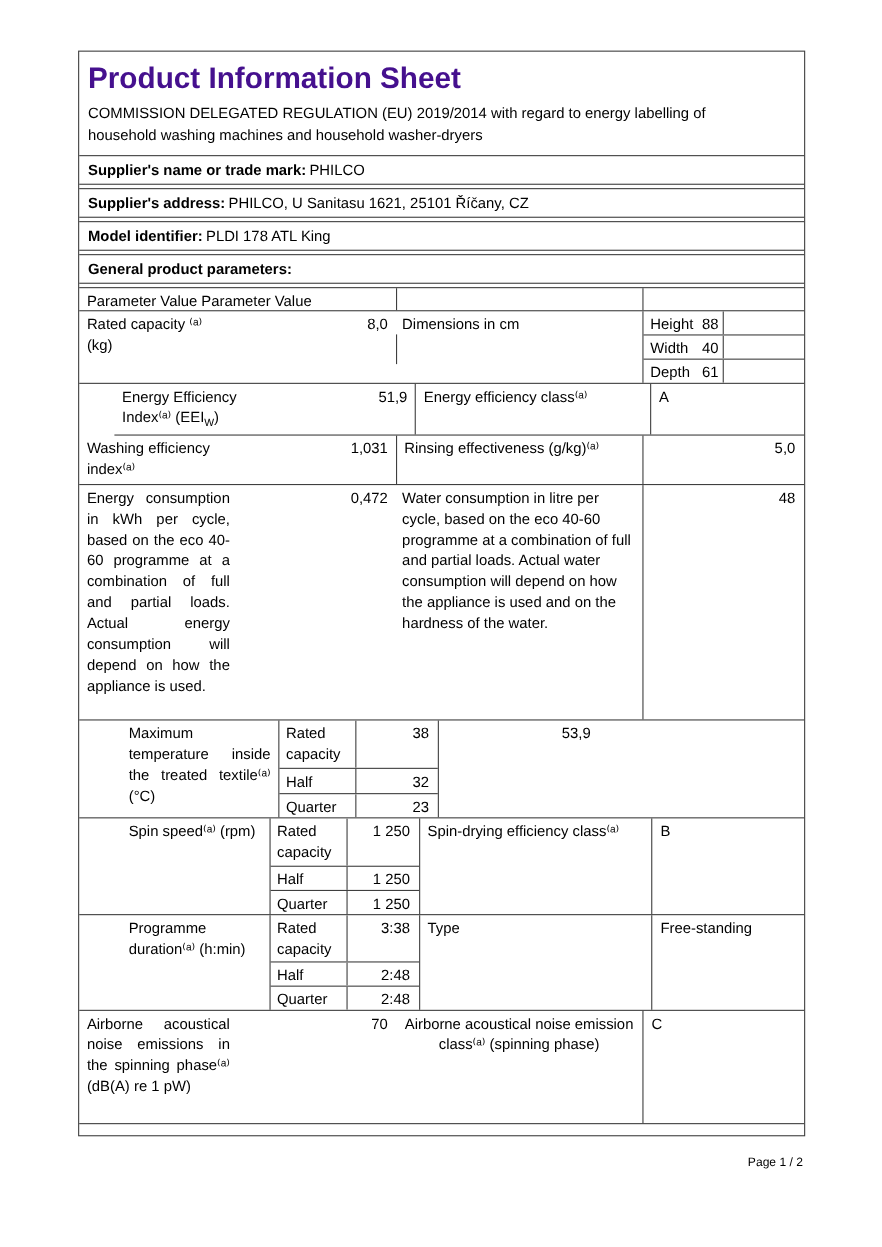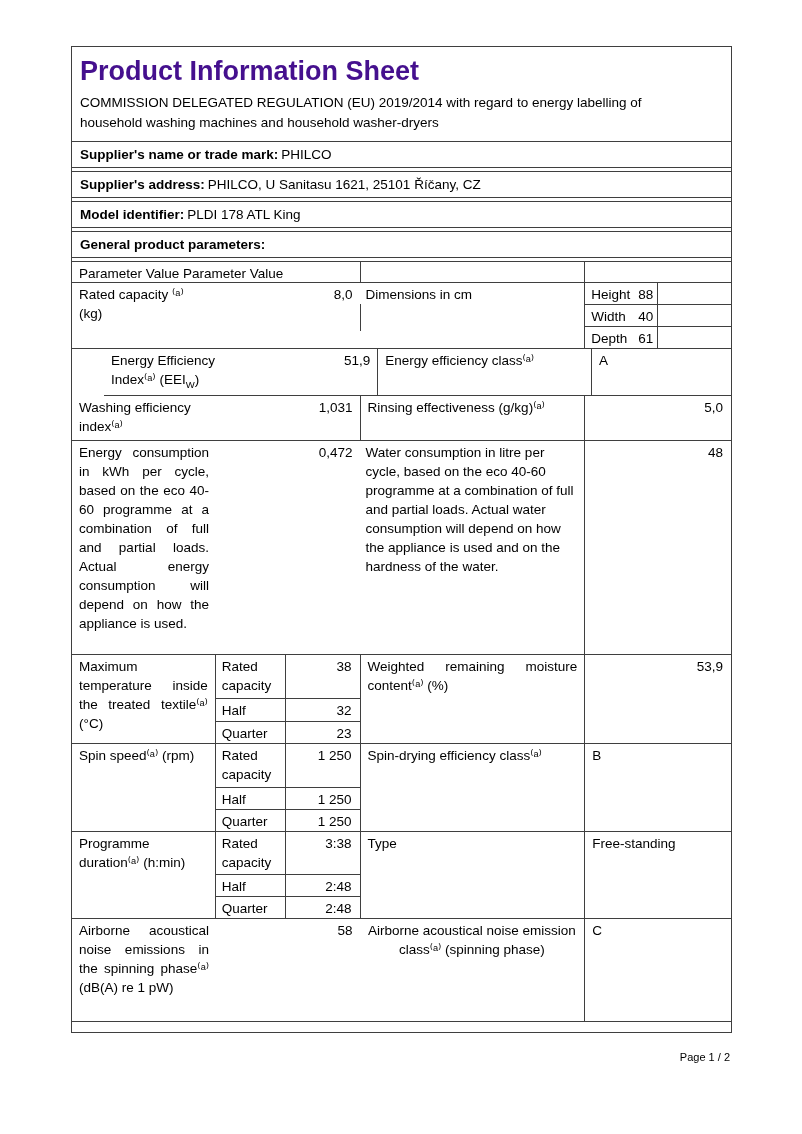--- a/index.html
+++ b/index.html
@@ -52,21 +52,21 @@
   }
   .trow {
     display: flex;
     position: relative;
     align-items: stretch;
     border-bottom: 1px solid var(--color-border, #3f3f3f);
   }
   .cell { padding: 2px 7px; overflow: hidden; }
   .bl { border-left: 1px solid var(--color-border, #3f3f3f); }
   .w-merged { width: 288px; display: flex; align-items: flex-start; }
-  .w-c1 { width: 143px; }
+  .w-c1 { width: 143px; margin-left: 38px; }
   .w-c2 { width: 145px; }
   .w-c3 { width: 225px; }
   .w-c4 { width: 147px; }
   .tight { padding-left: 6px; }
   .val { flex: 1; text-align: right; white-space: nowrap; }
   .tr { text-align: right; padding-right: 8px; }
   .just { text-align: justify; }
   .center { text-align: center; }
   .lw118 { width: 118px; }
   .lw122 { width: 122px; }
@@ -240,21 +240,20 @@
             <div class="sub-row">
               <div class="sub-label">Half</div>
               <div class="sub-value">32</div>
             </div>
             <div class="sub-row">
               <div class="sub-label">Quarter</div>
               <div class="sub-value">23</div>
             </div>
           </div>
         </div>
-        <div class="cell w-c3 bl just">Weighted remaining moisture content⁽ᵃ⁾ (%)</div>
         <div class="cell w-c4 bl tr">53,9</div>
       </div>
 
       <div class="trow h-r6">
         <div class="cell w-c1">Spin speed⁽ᵃ⁾ (rpm)</div>
         <div class="w-c2 bl">
           <div class="subtable">
             <div class="sub-row tall">
               <div class="sub-label">Rated capacity</div>
               <div class="sub-value">1 250</div>
@@ -291,21 +290,21 @@
             </div>
           </div>
         </div>
         <div class="cell w-c3 bl">Type</div>
         <div class="cell w-c4 bl">Free-standing</div>
       </div>
 
       <div class="trow h-r8">
         <div class="cell w-merged">
           <div class="lw130 just">Airborne acoustical noise emissions in the spinning phase⁽ᵃ⁾ (dB(A) re 1 pW)</div>
-          <div class="val">58</div>
+          <div class="val">70</div>
         </div>
         <div class="cell w-c3 center">Airborne acoustical noise emission class⁽ᵃ⁾ (spinning phase)</div>
         <div class="cell w-c4 bl">C</div>
       </div>
 
     </div>
   </div>
 
   <div class="footer">Page 1 / 2</div>
 </div>

